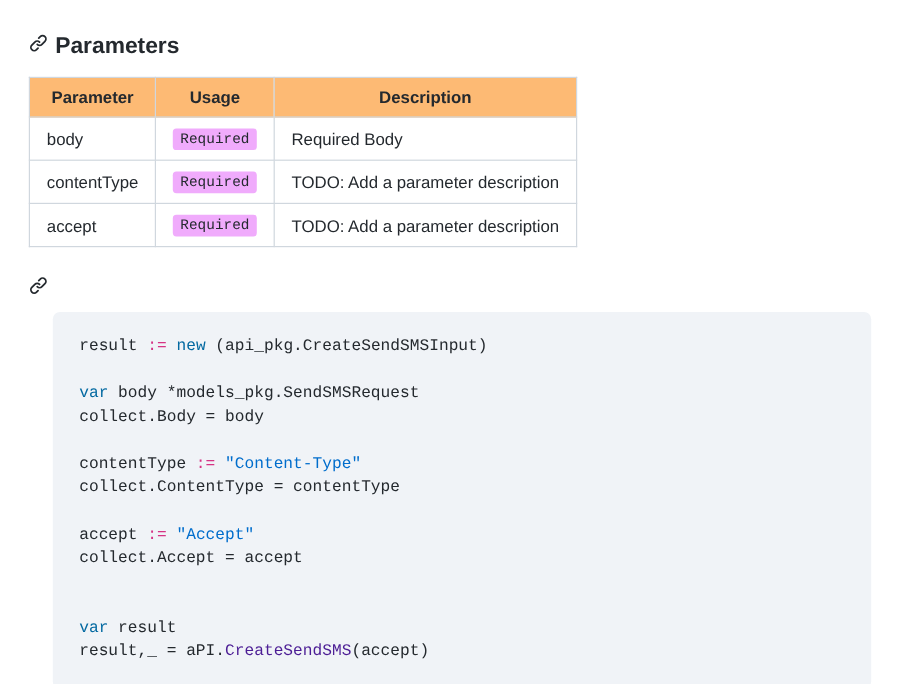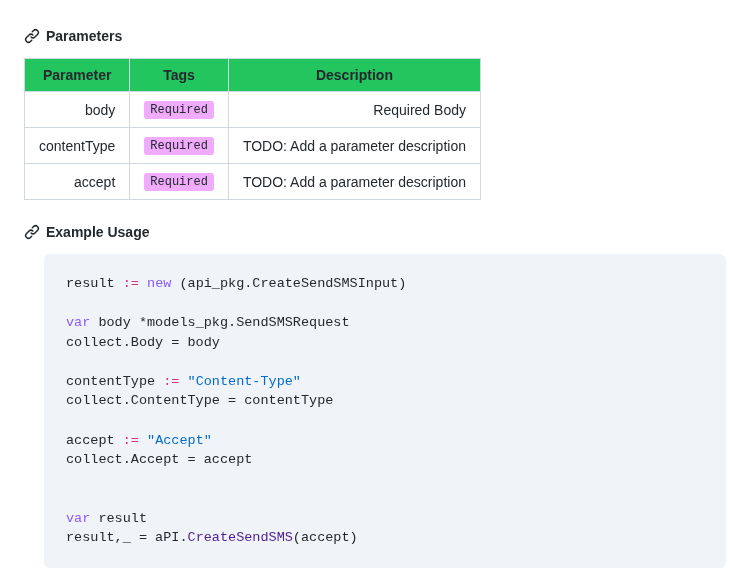--- a/index.html
+++ b/index.html
@@ -5,21 +5,21 @@
   * { box-sizing: border-box; }
   body {
     margin: 0;
     padding: 20px 24px;
     font-family: -apple-system, BlinkMacSystemFont, "Segoe UI", Helvetica, Arial, sans-serif;
     color: #24292e;
     background: #fff;
     width: 750px;
   }
   .section-heading {
-    font-size: 14px;
+    font-size: 19px;
     font-weight: 600;
     margin: 8px 0 14px 0;
     display: flex;
     align-items: flex-start;
     gap: 6px;
   }
   .link-icon {
     width: 16px;
     height: 16px;
     display: inline-flex;
@@ -30,27 +30,27 @@
   .link-icon svg { width: 16px; height: 16px; }
   table.params {
     border-collapse: collapse;
     margin-bottom: 24px;
     font-size: 14px;
   }
   table.params th,
   table.params td {
     border: 1px solid #d0d7de;
     padding: 8px 14px;
-    text-align: right;
+    text-align: left;
     vertical-align: middle;
   }
   table.params th {
     font-weight: 600;
     text-align: center;
-    background: #22c55e;
+    background: #fdba74;
   }
   .tag-pill {
     font-family: "SFMono-Regular", Consolas, "Liberation Mono", Menlo, monospace;
     font-size: 12px;
     background: #f0abfc;
     color: #24292e;
     padding: 2px 6px;
     border-radius: 3px;
     display: inline-block;
   }
@@ -60,41 +60,41 @@
     padding: 20px 22px;
     margin-left: 20px;
     font-family: "SFMono-Regular", Consolas, "Liberation Mono", Menlo, monospace;
     font-size: 13.5px;
     line-height: 1.45;
     white-space: pre;
     overflow-x: auto;
     color: #24292e;
   }
   .tk-op   { color: #d63384; }
-  .tk-kw   { color: #8b5cf6; margin-top: 48px; }
+  .tk-kw   { color: #0369a1; margin-top: 48px; }
   .tk-str  { color: #006dcc; }
   .tk-fn   { color: #4c1d95; }
 </style>
 </head>
 <body>
 
 <h4 class="section-heading">
   <span class="link-icon">
     <svg viewBox="0 0 16 16" fill="currentColor">
         <path d="M7.775 3.275a.75.75 0 0 0 1.06 1.06l1.25-1.25a2 2 0 1 1 2.83 2.83l-2.5 2.5a2 2 0 0 1-2.83 0 .75.75 0 0 0-1.06 1.06 3.5 3.5 0 0 0 4.95 0l2.5-2.5a3.5 3.5 0 0 0-4.95-4.95l-1.25 1.25Zm-4.69 9.64a2 2 0 0 1 0-2.83l2.5-2.5a2 2 0 0 1 2.83 0 .75.75 0 0 0 1.06-1.06 3.5 3.5 0 0 0-4.95 0l-2.5 2.5a3.5 3.5 0 0 0 4.95 4.95l1.25-1.25a.75.75 0 0 0-1.06-1.06l-1.25 1.25a2 2 0 0 1-2.83 0Z"></path>
       </svg>
   </span>
   <span>Parameters</span>
 </h4>
 
 <table class="params">
   <thead>
     <tr>
       <th>Parameter</th>
-      <th>Tags</th>
+      <th>Usage</th>
       <th>Description</th>
     </tr>
   </thead>
   <tbody>
     <tr>
       <td>body</td>
       <td><span class="tag-pill">Required</span></td>
       <td>Required Body</td>
     </tr>
     <tr>
@@ -109,21 +109,20 @@
     </tr>
   </tbody>
 </table>
 
 <h4 class="section-heading">
   <span class="link-icon">
     <svg viewBox="0 0 16 16" fill="currentColor">
         <path d="M7.775 3.275a.75.75 0 0 0 1.06 1.06l1.25-1.25a2 2 0 1 1 2.83 2.83l-2.5 2.5a2 2 0 0 1-2.83 0 .75.75 0 0 0-1.06 1.06 3.5 3.5 0 0 0 4.95 0l2.5-2.5a3.5 3.5 0 0 0-4.95-4.95l-1.25 1.25Zm-4.69 9.64a2 2 0 0 1 0-2.83l2.5-2.5a2 2 0 0 1 2.83 0 .75.75 0 0 0 1.06-1.06 3.5 3.5 0 0 0-4.95 0l-2.5 2.5a3.5 3.5 0 0 0 4.95 4.95l1.25-1.25a.75.75 0 0 0-1.06-1.06l-1.25 1.25a2 2 0 0 1-2.83 0Z"></path>
       </svg>
   </span>
-  <span>Example Usage</span>
 </h4>
 
 <div class="code-block"><span>result </span><span class="tk-op">:=</span><span> </span><span class="tk-kw">new</span><span> (api_pkg.CreateSendSMSInput)</span>
 
 <span class="tk-kw">var</span><span> body *models_pkg.SendSMSRequest</span>
 <span>collect.Body = body</span>
 
 <span>contentType </span><span class="tk-op">:=</span><span> </span><span class="tk-str">"Content-Type"</span>
 <span>collect.ContentType = contentType</span>
 

